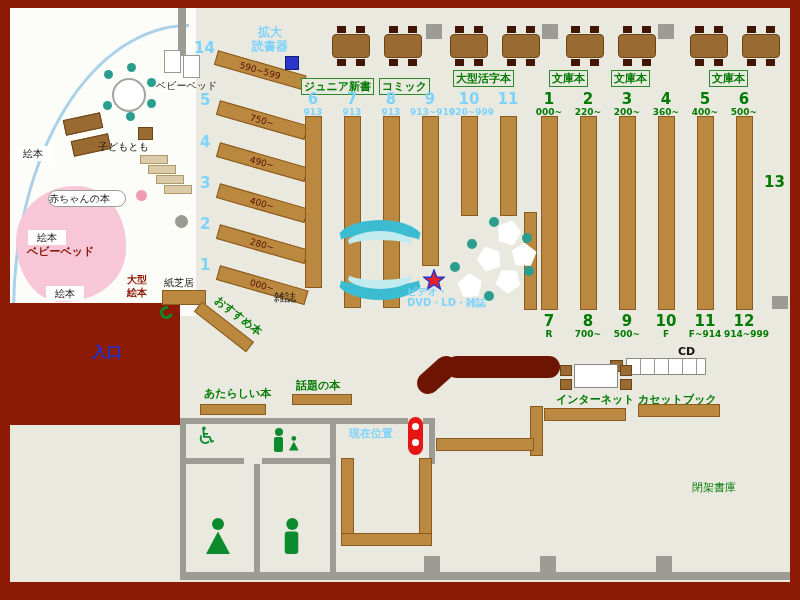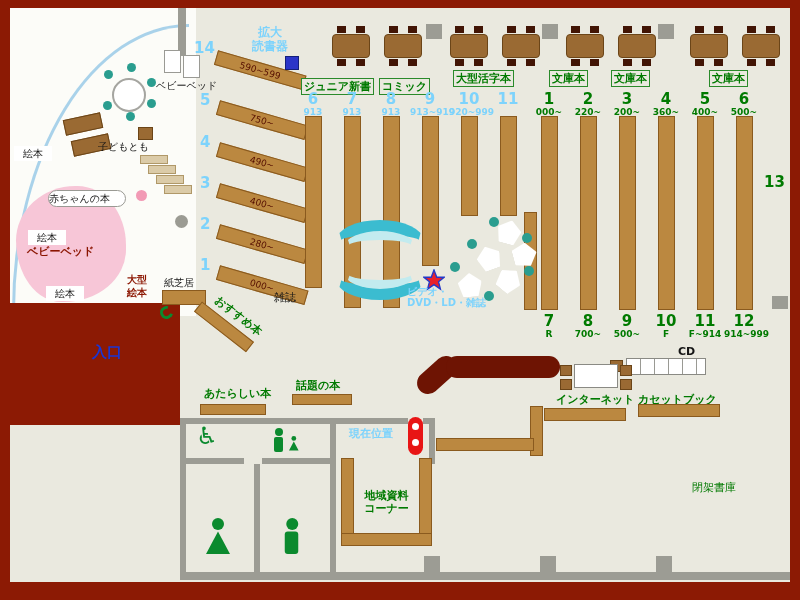--- a/index.html
+++ b/index.html
@@ -288,24 +288,20 @@
 
   <div class="a t red b f11" style="left:349px;top:428px">現在位置</div>
   <div class="a marker" style="left:408px;top:417px;width:15px;height:38px">
       <i class="dotw" style="top:6px"></i>
       <i class="dotw" style="top:22px"></i>
     </div>
 
   <div class="a shv" style="left:341px;top:458px;width:13px;height:88px"></div>
   <div class="a shv" style="left:419px;top:458px;width:13px;height:88px"></div>
   <div class="a shh" style="left:341px;top:533px;width:91px;height:13px"></div>
-  <div class="a t green b f11" style="left:341px;top:490px;width:91px;text-align:center">
-    <span>地域資料</span><br>
-    <span>コーナー</span>
-  </div>
 
   <div class="a t green f11" style="left:692px;top:482px">閉架書庫</div>
 
   <div class="a wheel" style="left:196px;top:424px">♿</div>
   <div class="a" style="left:274px;top:428px;width:30px;height:30px">
     <div class="person a" style="left:0;top:0">
         <div class="phead"></div>
         <div class="pbodym"></div>
       </div>
     <div class="person a" style="left:15px;top:8px;transform:scale(0.6);transform-origin:top left">

